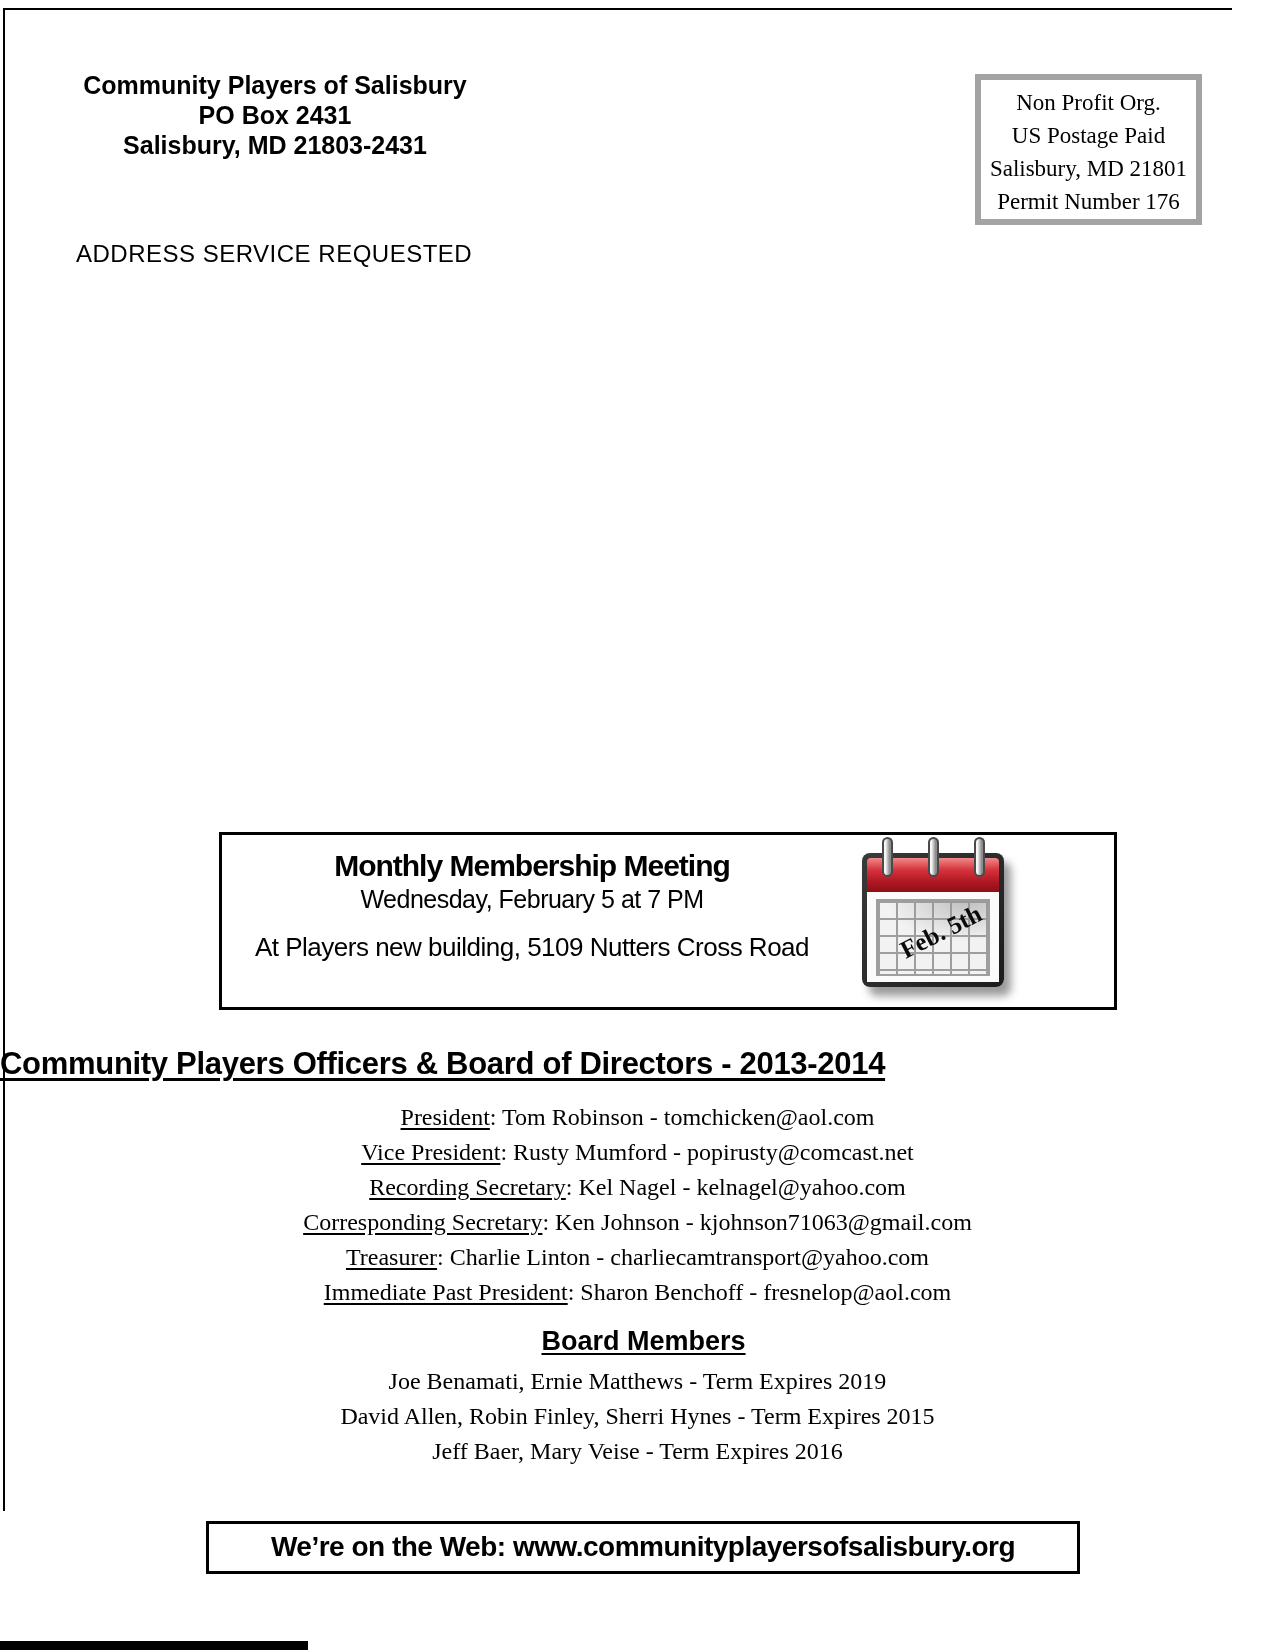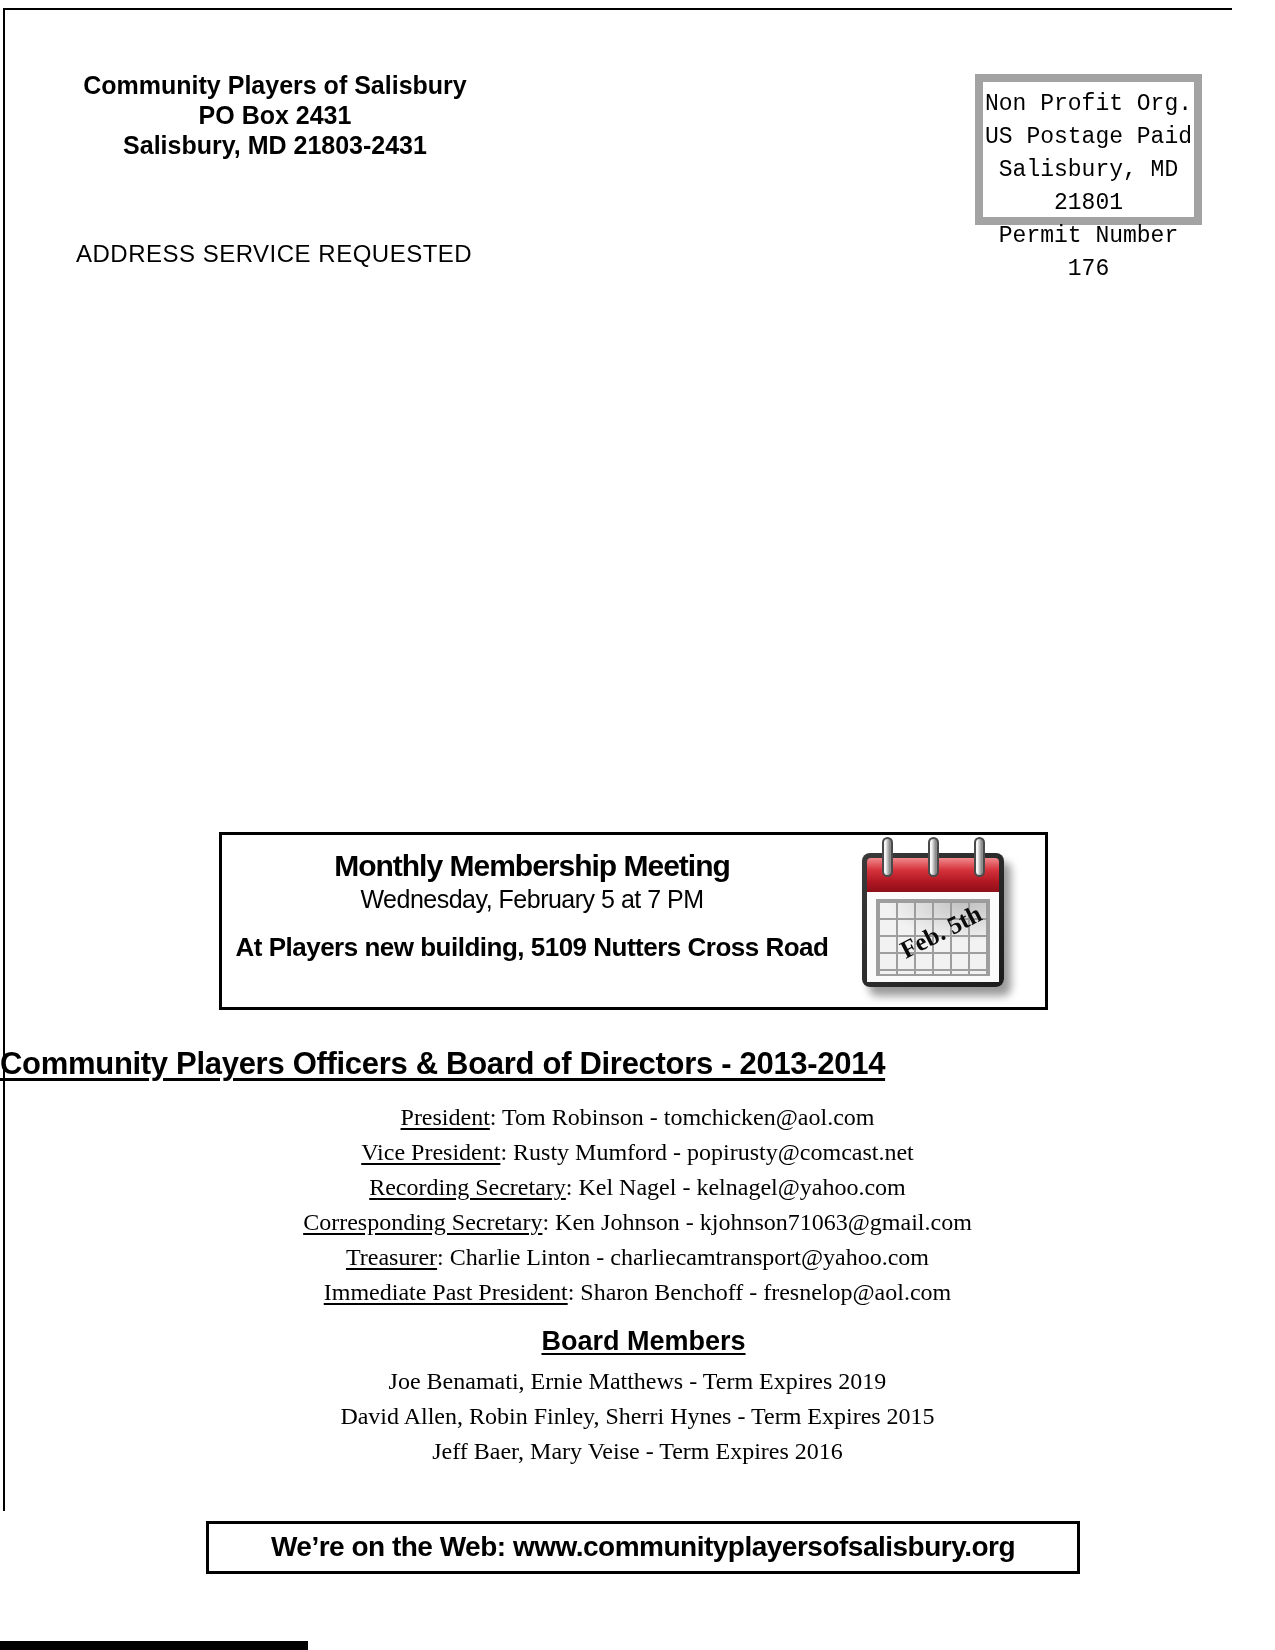--- a/index.html
+++ b/index.html
@@ -13,30 +13,30 @@
   .edge-top{left:3px;top:8px;width:1229px;height:2px;background:#000;}
   .edge-left{left:3px;top:8px;width:2px;height:1503px;background:#000;}
   .edge-corner{left:0;top:1641px;width:308px;height:9px;background:#000;}
 
   
   .sender{left:75px;top:70px;width:400px;text-align:center;
     font-weight:bold;font-size:25px;line-height:30px;letter-spacing:0;}
   .asr{left:76px;top:240px;font-size:24px;letter-spacing:0.5px;}
 
   
-  .postage{left:975px;top:74px;width:227px;height:151px;border:8px solid #a3a3a3;
-    box-sizing:border-box;text-align:center;font-family:Liberation Mono, monospace;
+  .postage{left:975px;top:74px;width:227px;height:151px;border:6px solid #a3a3a3;
+    box-sizing:border-box;text-align:center;font-family:Liberation Serif, serif;
     font-size:23px;line-height:33px;padding-top:6px;}
 
   
-  .meeting{left:219px;top:832px;width:829px;height:178px;border:3px solid #000;box-sizing:border-box;}
+  .meeting{left:219px;top:832px;width:898px;height:178px;border:3px solid #000;box-sizing:border-box;}
   .meeting-text{position:absolute;left:10px;top:8px;width:600px;text-align:center;}
   .meeting-title{font-weight:bold;font-size:30px;letter-spacing:-1px;margin:6px 0 2px 0;}
   .meeting-datetime{font-size:25px;letter-spacing:-0.5px;}
-  .meeting-location{font-size:26px;letter-spacing:-0.5px;margin-top:18px;font-weight:bold;}
+  .meeting-location{font-size:26px;letter-spacing:-0.5px;margin-top:18px;}
 
   
   .calendar{position:absolute;left:640px;top:2px;width:148px;height:158px;}
   .cal-ring{position:absolute;top:0;width:11px;height:40px;border-radius:6px;
     background:linear-gradient(to right,#f7f7f7 20%,#8c8c8c 80%);
     border:2px solid #4a4a4a;box-sizing:border-box;z-index:3;}
   .cal-ring.r1{left:20px;} .cal-ring.r2{left:66px;} .cal-ring.r3{left:112px;}
   .cal-frame{position:absolute;left:0;top:16px;width:142px;height:134px;
     background:linear-gradient(135deg,#3a3a3a,#1c1c1c);border-radius:8px;
     padding:5px;box-sizing:border-box;box-shadow:7px 9px 9px rgba(0,0,0,0.40);}

